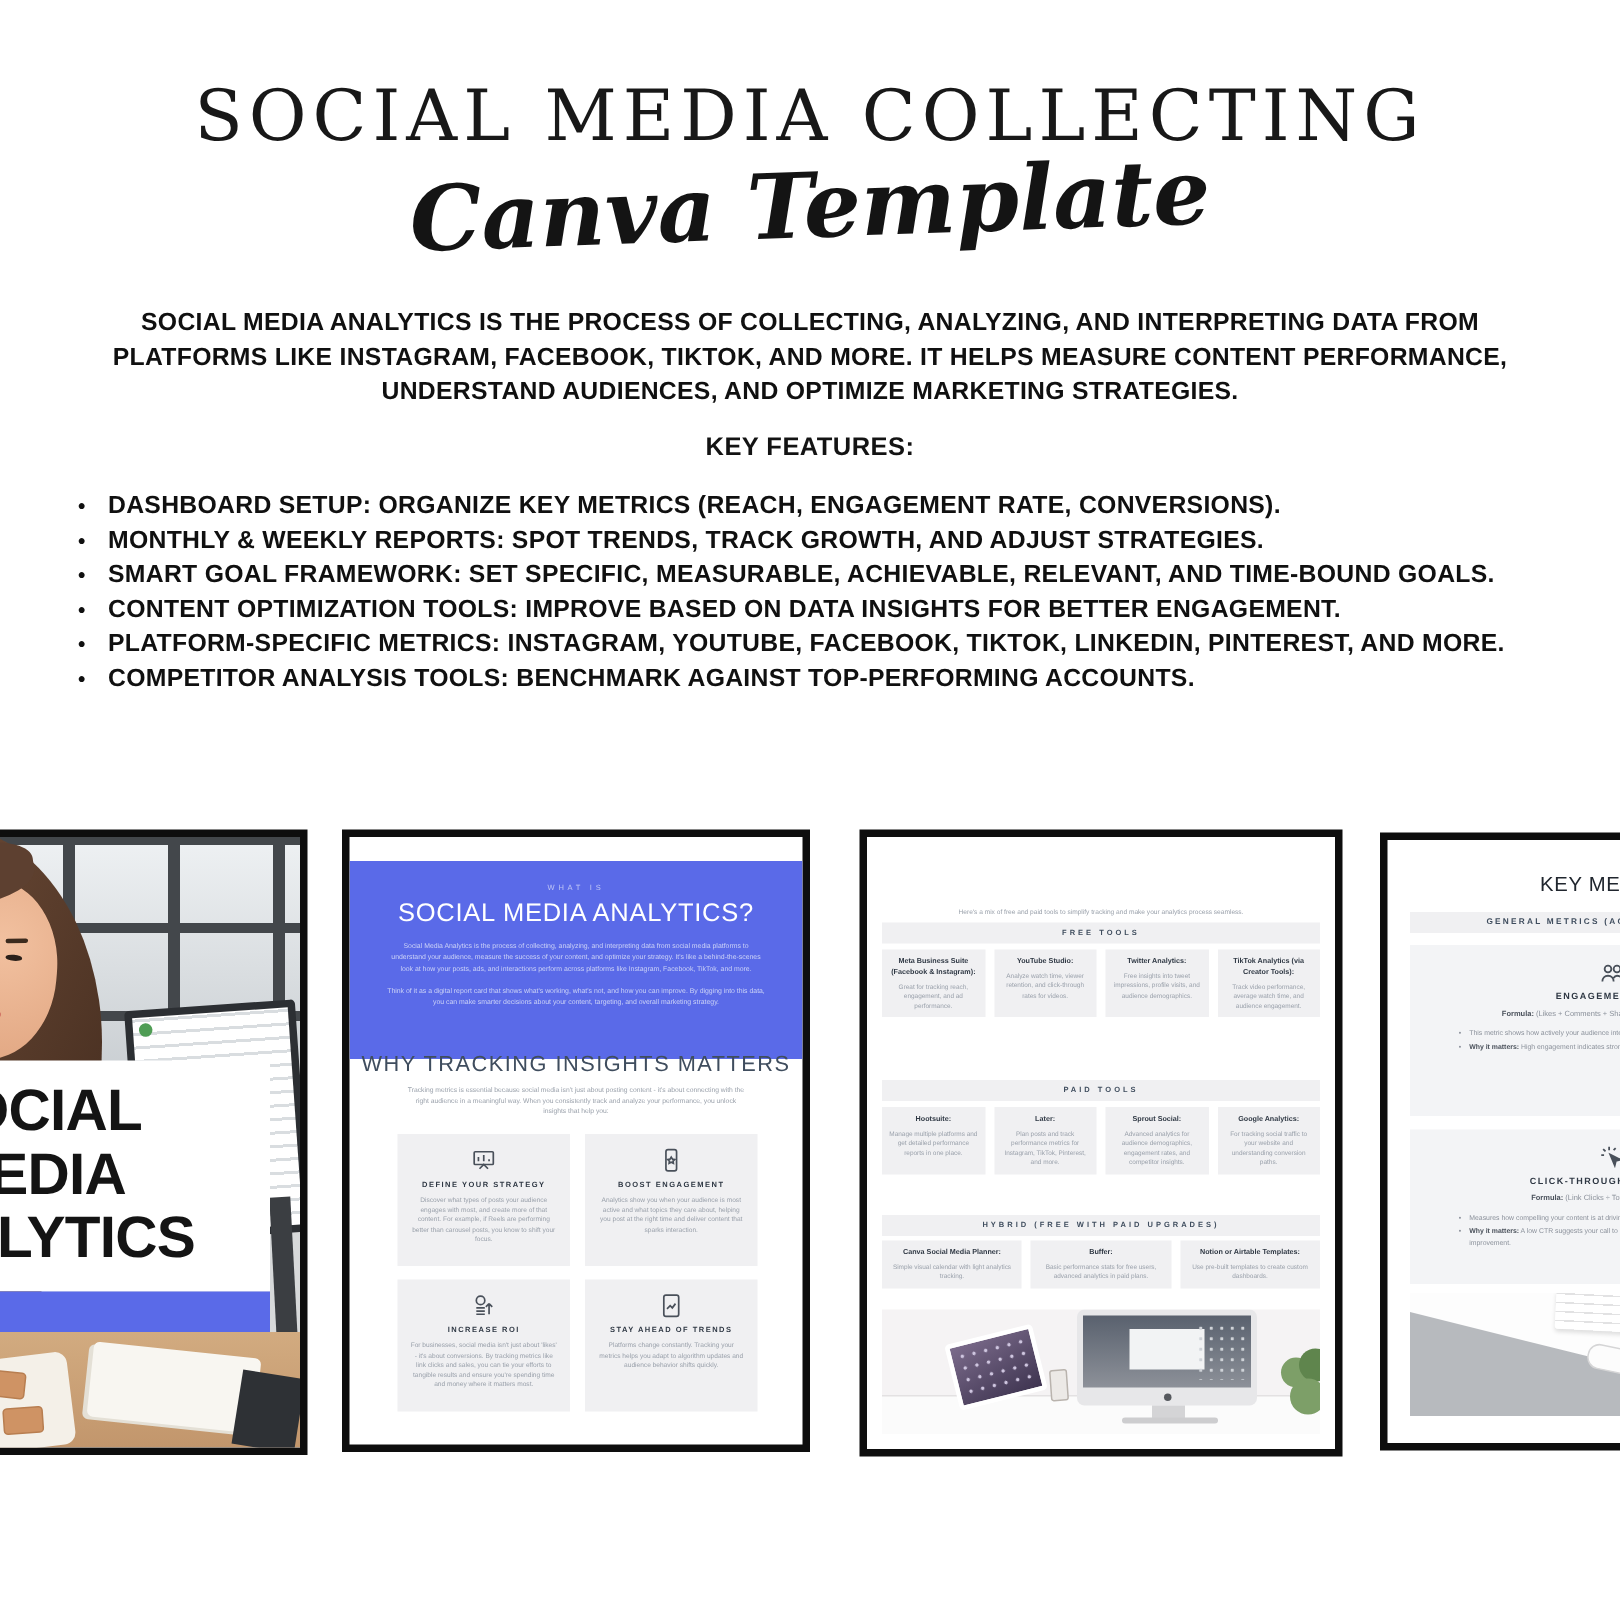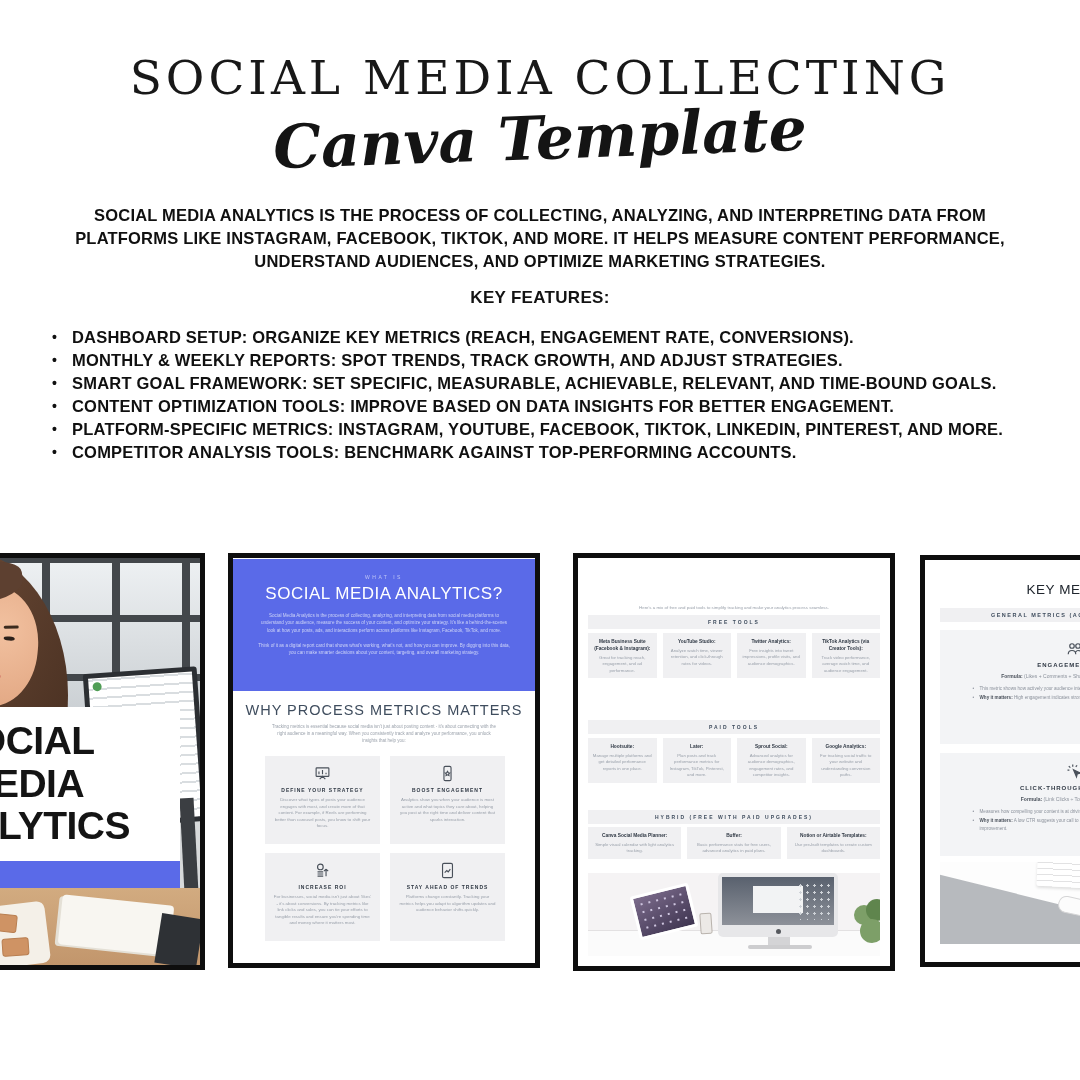--- a/index.html
+++ b/index.html
@@ -104,21 +104,21 @@
   .ck3 { left:92px; top:50px; width:27px; height:18px; transform:rotate(-4deg); }
   .c1-notebook { position:absolute; left:150px; top:12px; width:112px; height:50px; background:#f8f6f1; border-radius:4px; transform:rotate(6deg); box-shadow:-3px 2px 0 #e4e0d6; }
   .c1-holder { position:absolute; left:248px; top:28px; width:42px; height:50px; background:#2e3135; transform:rotate(9deg); }
   .tiny { font-size:4.5px; line-height:1.55; color:#9aa1ab; }
   .graybar {
     background:#f0f0f2; text-align:center; font-weight:700;
     font-size:5px; letter-spacing:2px; color:#3f4d5e;
   }
 
   
-  .c2-header { position:absolute; left:0; top:1px; width:302px; height:132px; text-align:center; }
+  .c2-header { position:absolute; left:0; top:16px; width:302px; height:132px; text-align:center; }
   .c2-kicker { padding-top:15px; font-size:5px; letter-spacing:2.5px; color:rgba(255,255,255,.6); }
   .c2-title { margin-top:4px; font-size:17px; letter-spacing:.5px; color:#ffffff; }
   .c2-p { width:252px; margin:8px auto 0; font-size:4.6px; line-height:1.6; color:#ccd3f7; }
   .c2-h2 { position:absolute; left:0; top:144px; width:302px; text-align:center; font-size:14.5px; letter-spacing:1px; font-weight:500; color:#3f4d5e; }
   .c2-intro { position:absolute; left:36px; top:166px; width:230px; text-align:center; }
   .c2-grid {
     position:absolute; left:32px; top:198px; width:240px;
     display:grid; grid-template-columns:115px 115px; grid-auto-rows:88px; gap:9px 10px;
   }
   .c2-box { background:#f0f0f2; text-align:center; padding-top:9px; }
@@ -250,21 +250,21 @@
   </div>
 </div>
 
 <div class="card" id="card-whatis">
   <div class="c2-header" style="background:#5A6AE8;">
     <div class="c2-kicker">WHAT IS</div>
     <div class="c2-title">SOCIAL MEDIA ANALYTICS?</div>
     <p class="c2-p">Social Media Analytics is the process of collecting, analyzing, and interpreting data from social media platforms to understand your audience, measure the success of your content, and optimize your strategy. It's like a behind-the-scenes look at how your posts, ads, and interactions perform across platforms like Instagram, Facebook, TikTok, and more.</p>
     <p class="c2-p">Think of it as a digital report card that shows what's working, what's not, and how you can improve. By digging into this data, you can make smarter decisions about your content, targeting, and overall marketing strategy.</p>
   </div>
-  <div class="c2-h2">WHY PROCESS METRICS MATTERS</div>
+  <div class="c2-h2">WHY TRACKING INSIGHTS MATTERS</div>
   <p class="c2-intro tiny">Tracking metrics is essential because social media isn't just about posting content - it's about connecting with the right audience in a meaningful way. When you consistently track and analyze your performance, you unlock insights that help you:</p>
   <div class="c2-grid">
     <div class="c2-box">
       <div class="bicon">
         <svg class="ic" width="17" height="17" viewBox="0 0 24 24">
             <rect x="3" y="4" width="18" height="12" rx="1"></rect>
             <path d="M7 13v-4M12 13V7M17 13v-2M8 20l4-4 4 4"></path>
           </svg>
       </div>
       <div class="btitle">DEFINE YOUR STRATEGY</div>

